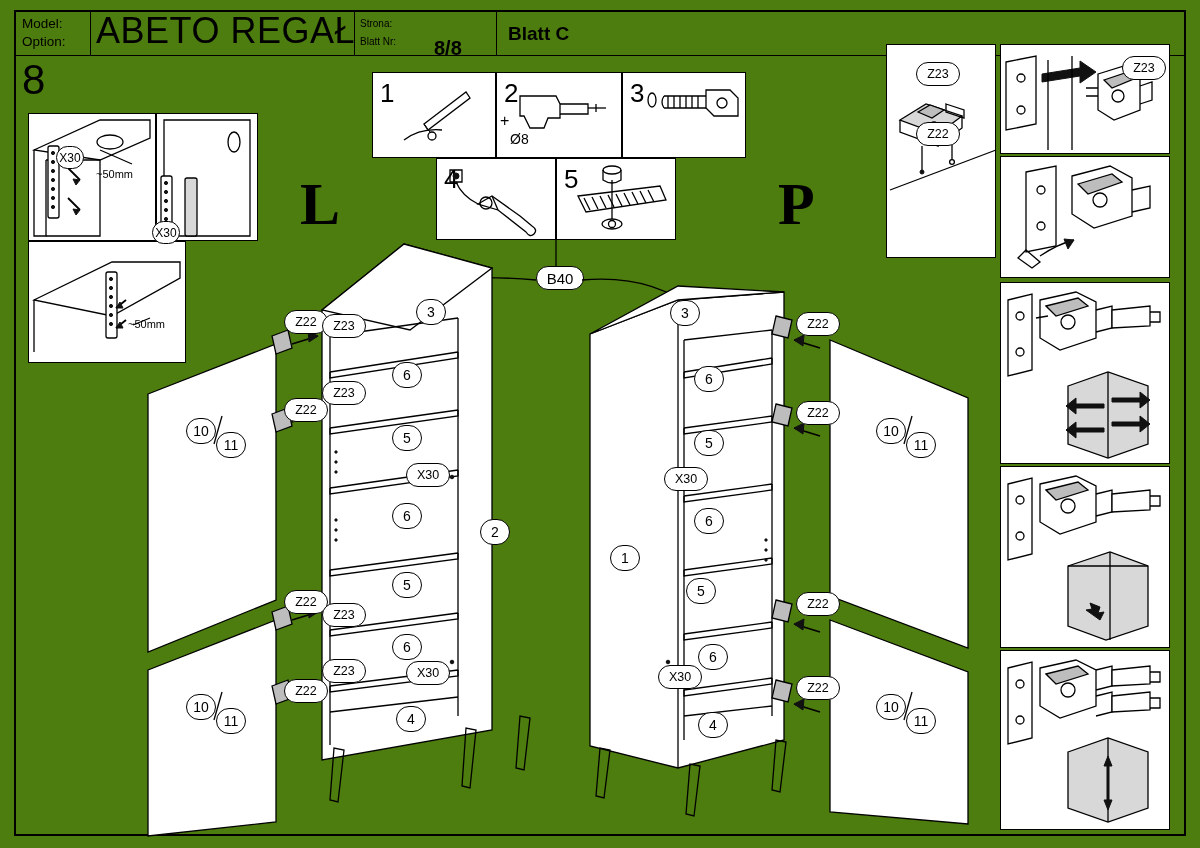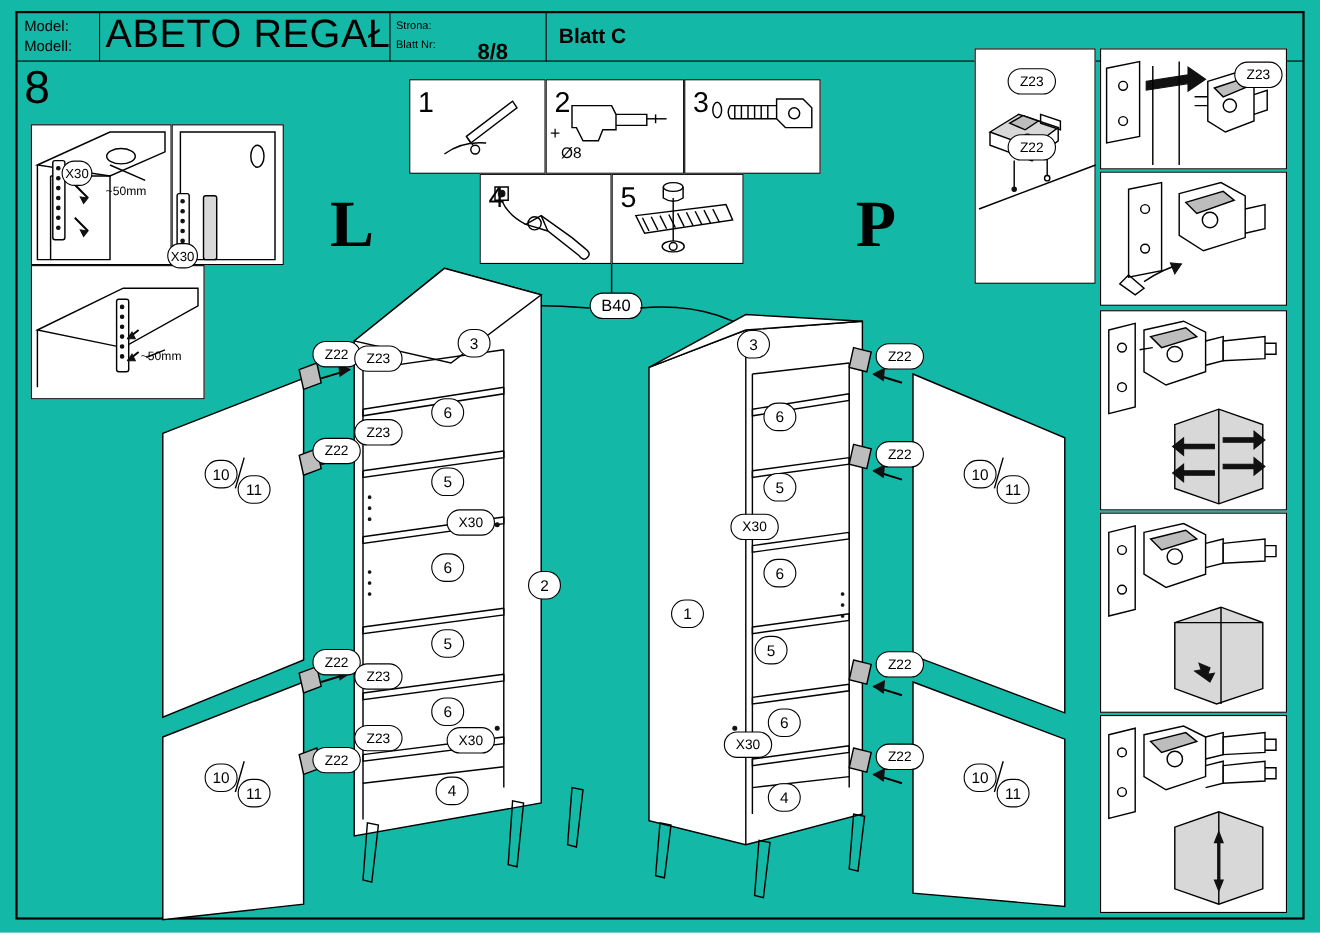--- a/index.html
+++ b/index.html
@@ -1,17 +1,17 @@
 <!DOCTYPE html>
 <html><head>
 <meta charset="utf-8">
 <style>
   html,body{margin:0;padding:0;background:#ffffff;}
   body{font-family:"Liberation Sans", sans-serif;color:#000;}
-  #page{position:relative;width:1200px;height:848px;overflow:hidden;background:#14b8a6;}
+  #page{position:relative;width:1200px;height:848px;overflow:hidden;background:#4d7c0f;}
   .frame{position:absolute;left:14px;top:10px;width:1172px;height:826px;border:2px solid #000;box-sizing:border-box;}
   .box{position:absolute;border:1.6px solid #000;box-sizing:border-box;background:#fff;}
   .lbl{position:absolute;font-size:13px;}
 
   
   .hdr{position:absolute;left:16px;top:12px;width:1168px;height:44px;border-bottom:1.8px solid #000;box-sizing:border-box;}
   .hdr-model{position:absolute;left:6px;top:3px;font-size:13.5px;line-height:18px;}
   .hdr-sep1{position:absolute;left:74px;top:0;width:0;height:44px;border-left:1.8px solid #000;}
   .hdr-title{position:absolute;left:80px;top:-2px;font-size:36px;font-weight:normal;letter-spacing:.5px;}
   .hdr-sep2{position:absolute;left:338px;top:0;width:0;height:44px;border-left:1.8px solid #000;}
@@ -43,21 +43,21 @@
 </style>
 </head>
 <body>
 
 <div id="page">
   <div class="frame"></div>
 
   <div class="hdr">
     <div class="hdr-model">
       <div>Model:</div>
-      <div>Modell:</div>
+      <div>Option:</div>
     </div>
     <div class="hdr-sep1"></div>
     <div class="hdr-title">ABETO REGAŁ</div>
     <div class="hdr-sep2"></div>
     <div class="hdr-strona">
       <div>Strona:</div>
       <div>Blatt Nr:</div>
     </div>
     <div class="hdr-page">8/8</div>
     <div class="hdr-sep3"></div>

